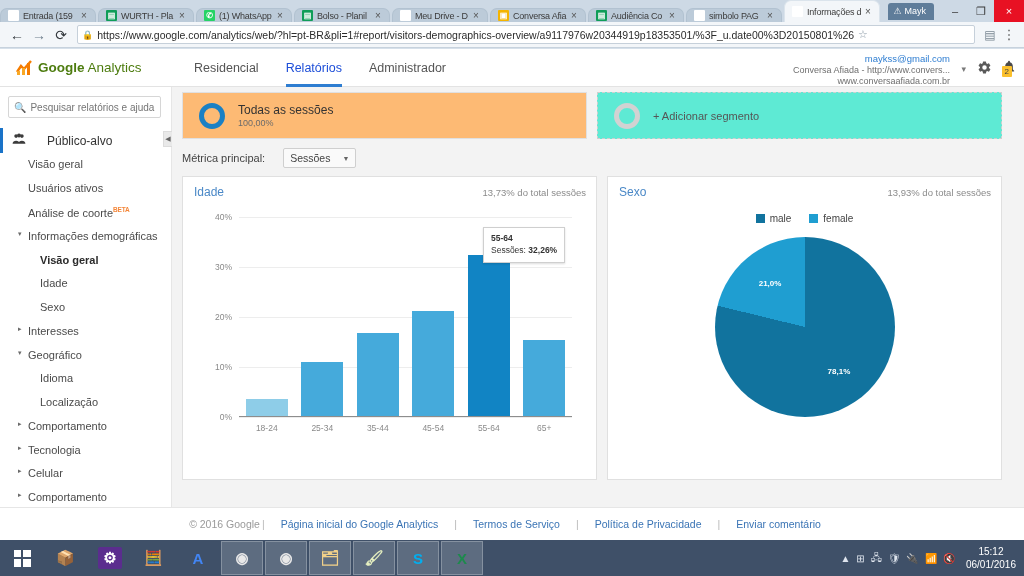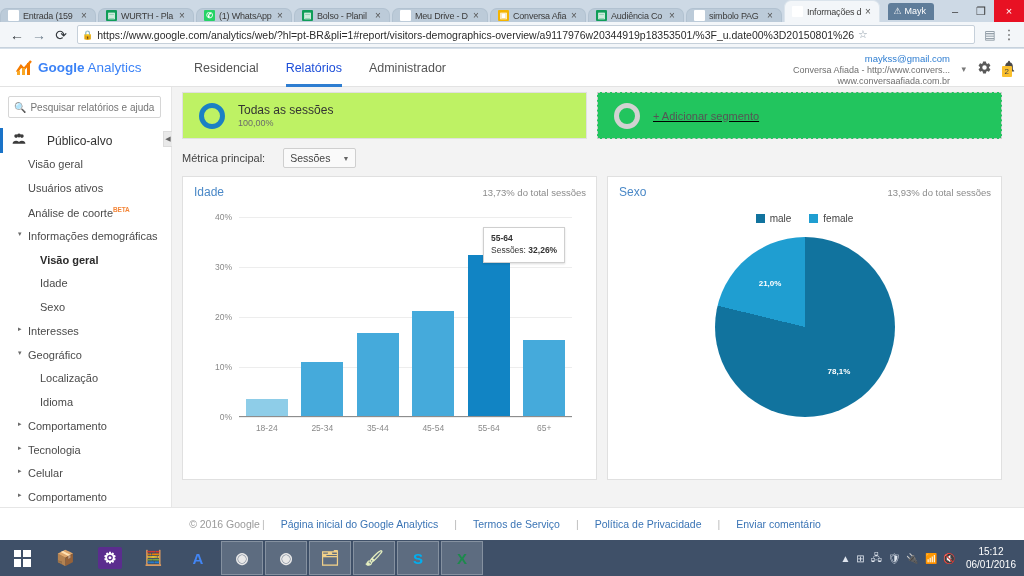--- a/index.html
+++ b/index.html
@@ -89,21 +89,21 @@
   .ga-header {
     height: 38px; border-bottom: 1px solid #e3e3e3;
     display: flex; align-items: center; padding: 0 10px 0 16px;
     position: relative;
   }
   .ga-logo { display: flex; align-items: center; gap: 5px; width: 150px; }
   .ga-logo-mark {
     width: 17px; height: 17px; background: #fff;
     position: relative; overflow: hidden;
   }
-  .ga-logo-text { font-size: 13.5px; color: #3b82f6; }
+  .ga-logo-text { font-size: 13.5px; color: #4d7c0f; }
   .ga-logo-text b { font-weight: bold; }
 
   .ga-nav { display: flex; align-items: center; gap: 27px; margin-left: 28px; height: 38px; }
   .ga-nav a {
     font-size: 12.5px; color: #555; text-decoration: none; height: 38px;
     display: flex; align-items: center; position: relative;
   }
   .ga-nav a.sel { color: #1d4ed8; }
   .ga-nav a.sel::after {
     content: ""; position: absolute; left: 0; right: 0; bottom: 0; height: 3px; background: #2e7dd1;
@@ -162,24 +162,24 @@
     position: absolute; right: -1px; top: 44px; width: 9px; height: 16px;
     background: #e9e9e9; border: 1px solid #dcdcdc; border-right: none;
     font-size: 7px; color: #666; display: flex; align-items: center; justify-content: center;
   }
 
   
   .content { flex: 1 1 auto; background: #f3f3f3; position: relative; overflow: hidden; }
 
   .seg-row { display: flex; gap: 10px; padding: 5px 22px 0 10px; }
   .seg-card {
-    flex: 1 1 0; height: 47px; background: #bef264; border: 1px solid #e0e0e0;
+    flex: 1 1 0; height: 47px; background: #fdba74; border: 1px solid #e0e0e0;
     display: flex; align-items: center; padding-left: 16px; gap: 13px;
   }
-  .seg-card.dashed { border: 1px dashed #cfcfcf; background: #22c55e; text-decoration: underline; }
+  .seg-card.dashed { border: 1px dashed #cfcfcf; background: #5eead4; }
   .donut {
     width: 26px; height: 26px; border-radius: 50%;
     border: 5px solid #1a80c4; box-sizing: border-box;
   }
   .donut.empty { border-color: #d2d2d2; }
   .seg-t1 { font-size: 12px; color: #333; line-height: 1.3; }
   .seg-t2 { font-size: 9px; color: #6b6b6b; }
   .seg-add { font-size: 11px; color: #555; }
 
   .metric-row { display: flex; align-items: center; gap: 18px; padding: 9px 0 8px 10px; }
@@ -407,22 +407,22 @@
         <div id="sidebar-host">
             <div class="nav-item"><span>Visão geral</span></div>
             <div class="nav-item"><span>Usuários ativos</span></div>
             <div class="nav-item"><span>Análise de coorte</span><span class="beta">BETA</span></div>
             <div class="nav-item"><span class="arw">▾</span><span>Informações demográficas</span></div>
             <div class="nav-item sub bold"><span>Visão geral</span></div>
             <div class="nav-item sub"><span>Idade</span></div>
             <div class="nav-item sub"><span>Sexo</span></div>
             <div class="nav-item"><span class="arw">▸</span><span>Interesses</span></div>
             <div class="nav-item"><span class="arw">▾</span><span>Geográfico</span></div>
+            <div class="nav-item sub"><span>Idioma</span></div>
             <div class="nav-item sub"><span>Localização</span></div>
-            <div class="nav-item sub"><span>Idioma</span></div>
             <div class="nav-item"><span class="arw">▸</span><span>Comportamento</span></div>
             <div class="nav-item"><span class="arw">▸</span><span>Tecnologia</span></div>
             <div class="nav-item"><span class="arw">▸</span><span>Celular</span></div>
             <div class="nav-item"><span class="arw">▸</span><span>Comportamento</span></div>
           </div>
         <div class="collapse-tab">◀</div>
       </div>
 
       <div class="content">
 

